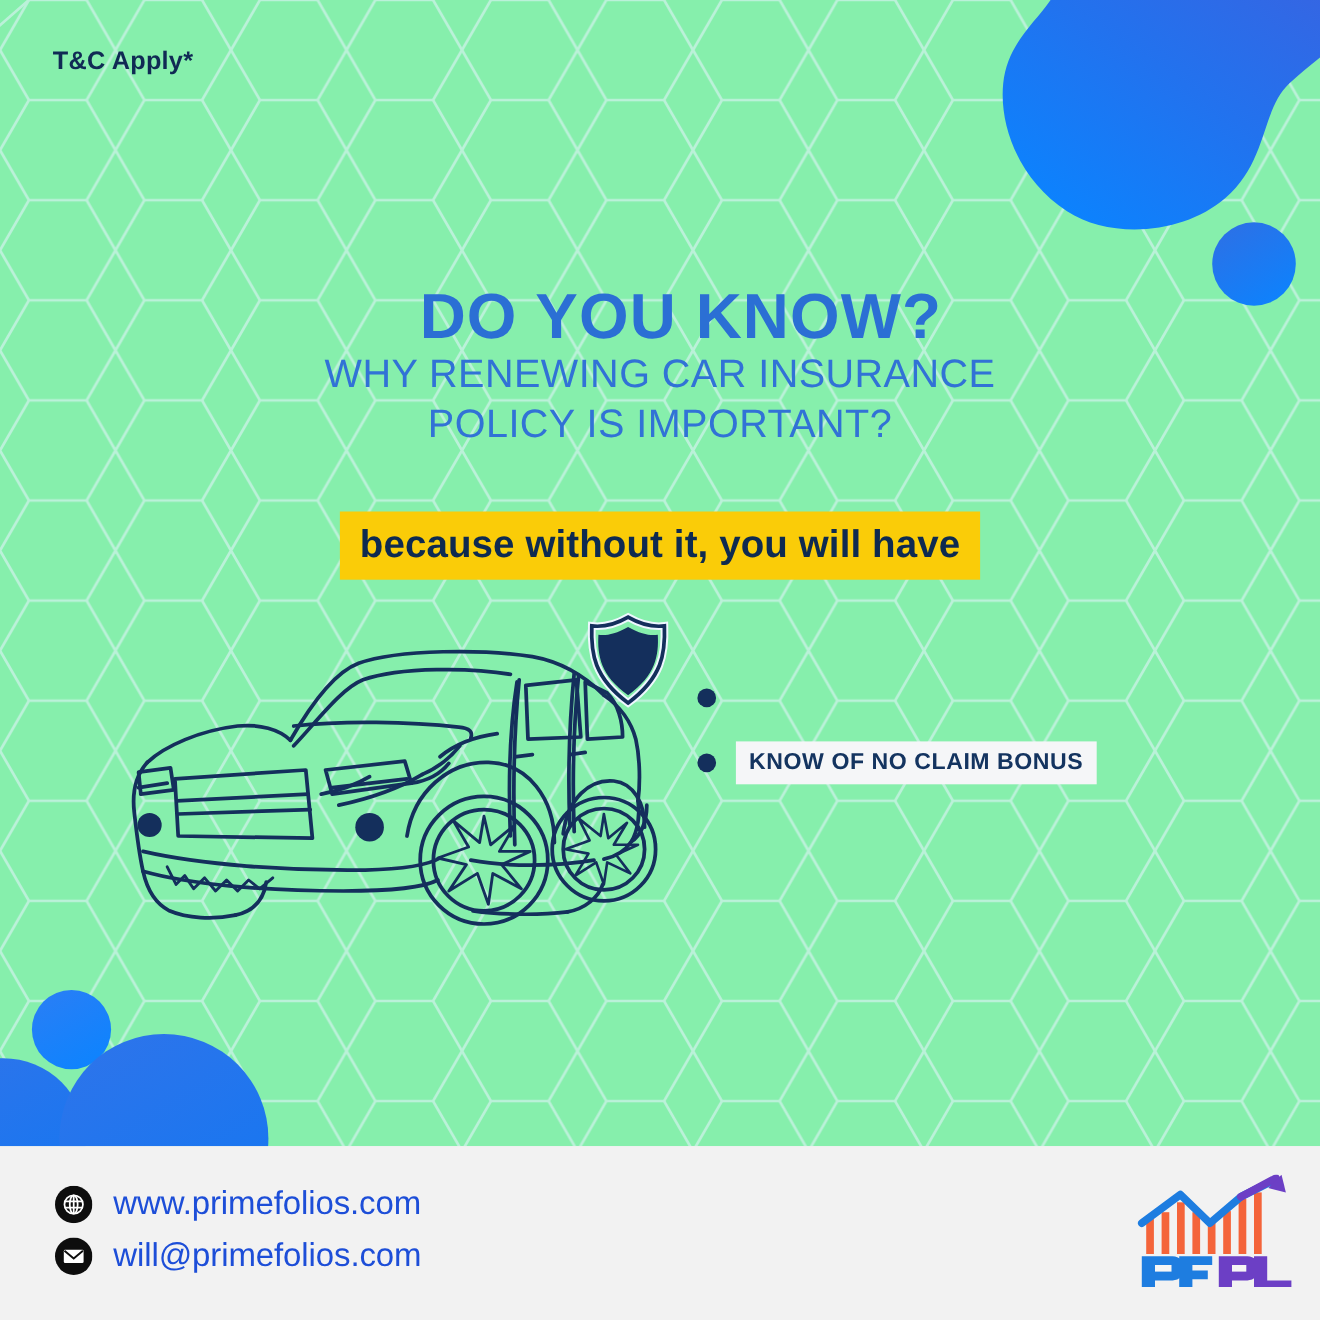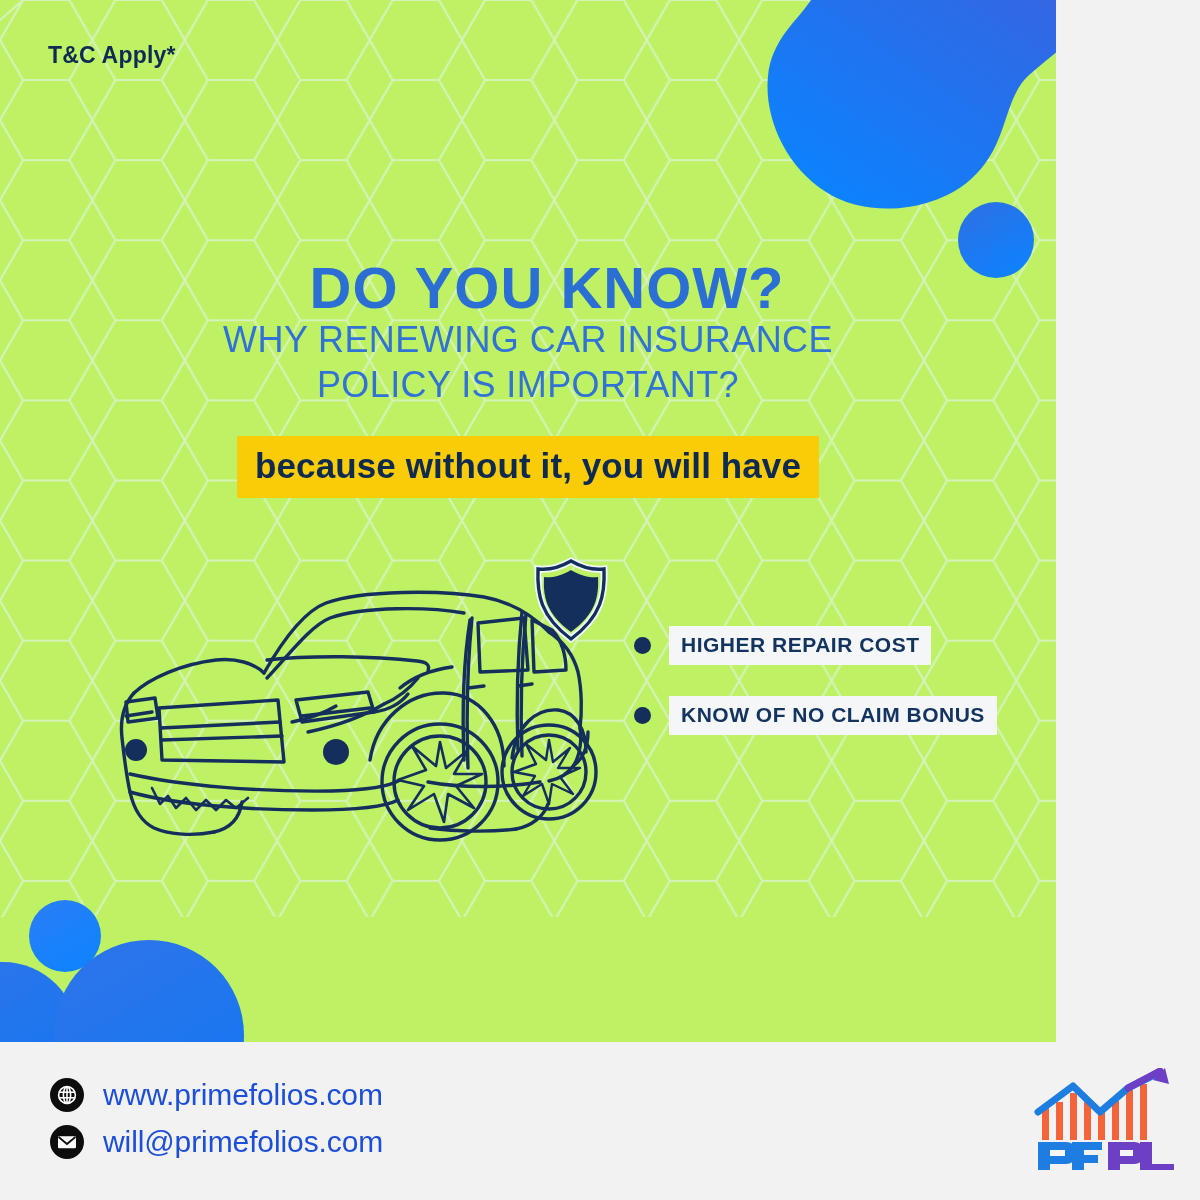--- a/index.html
+++ b/index.html
@@ -13,22 +13,22 @@
     position:relative;
     width:1200px; height:1200px;
     overflow:hidden;
     background:#f2f2f2;
   }
 
   
   #stage {
     position:absolute;
     left:0; top:0;
-    width:1056px; height:1042px;
-    background:#bef264;
+    width:1200px; height:1042px;
+    background:#86efac;
     overflow:hidden;
   }
 
   
   #hexlayer {
     position:absolute; inset:0;
     opacity:.55;
   }
 
   
@@ -90,21 +90,21 @@
     margin-top:0;
     font-size:36px;
     font-weight:400;
     color:#3172d6;
     letter-spacing:.4px;
     line-height:1.24;
   }
 
   #highlight-wrap {
     position:absolute;
-    left:0; right:0; top:436px;
+    left:0; right:0; top:465px;
     text-align:center;
   }
   #highlight-band {
     display:inline-block;
     background:#facc08;
     color:#0e2a50;
     font-size:35px;
     font-weight:bold;
     padding:10px 18px 12px 18px;
     letter-spacing:.1px;
@@ -324,21 +324,20 @@
       <path d="M39 5 C53 13 64 14 72 13 C73 38 70 60 39 83 C8 60 5 38 6 13 C14 14 25 13 39 5 Z" fill="none" stroke="#eef7ff" stroke-width="7"></path>
       <path d="M39 5 C53 13 64 14 72 13 C73 38 70 60 39 83 C8 60 5 38 6 13 C14 14 25 13 39 5 Z" fill="none" stroke="#142f5c" stroke-width="3.4"></path>
       <path d="M39 14 C51 21 60 22 66 21 C67 40 64 58 39 76 C14 58 11 40 12 21 C18 22 27 21 39 14 Z" fill="#142f5c"></path>
     </svg>
 
     <div id="risk-list">
 
 
       <div class="risk-row">
         <span class="risk-dot"></span>
-        <span class="risk-label">HIGHER REPAIR COST</span>
       </div>
 
       <div class="risk-row">
         <span class="risk-dot"></span>
         <span class="risk-label">KNOW OF NO CLAIM BONUS</span>
       </div>
 
 
     </div>
   </div>

